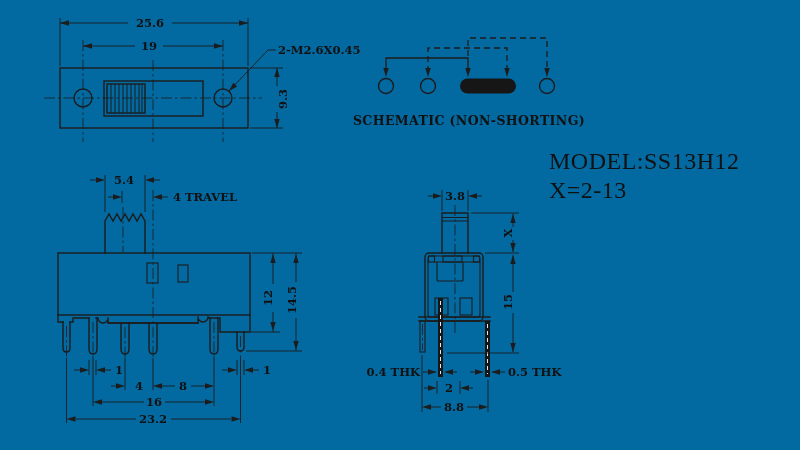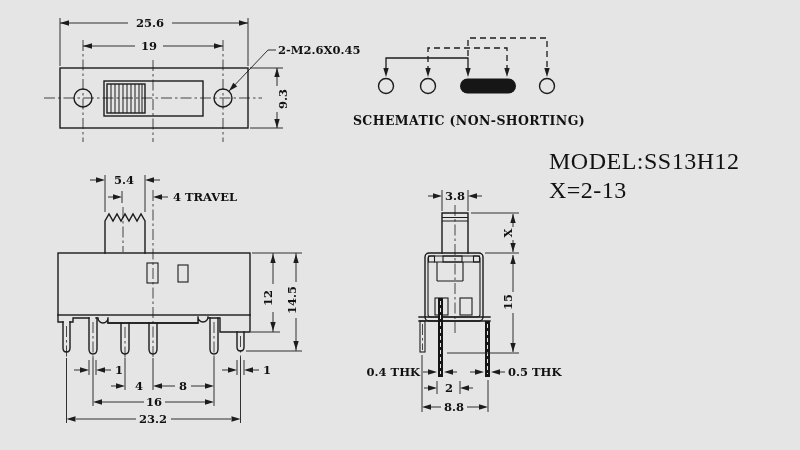--- a/index.html
+++ b/index.html
@@ -1,16 +1,16 @@
 <!DOCTYPE html>
 <html><head>
 <meta charset="utf-8">
 <style>
   html,body{margin:0;padding:0;background:#fff;}
-  .sheet{position:relative;width:800px;height:450px;background:#e5e5e5;overflow:hidden;}
+  .sheet{position:relative;width:800px;height:450px;background:#0369a1;overflow:hidden;}
   svg{position:absolute;left:0;top:0;}
   .ol{stroke:#1c1c1c;stroke-width:1.4;fill:none;stroke-linecap:square;}
   .ol2{stroke:#1c1c1c;stroke-width:1.1;fill:none;}
   .tl{stroke:#1c1c1c;stroke-width:0.9;fill:none;}
   .cl{stroke:#1c1c1c;stroke-width:0.8;fill:none;stroke-dasharray:11 3 2.5 3;}
   .dsh{stroke:#1c1c1c;stroke-width:1.3;fill:none;stroke-dasharray:6 4;}
   .sld{stroke:#1c1c1c;stroke-width:1.3;fill:none;}
   .hatch{stroke:#1c1c1c;stroke-width:1;fill:none;}
   .arrw{fill:#1c1c1c;stroke:none;}
   .blk{fill:#161616;stroke:none;}

